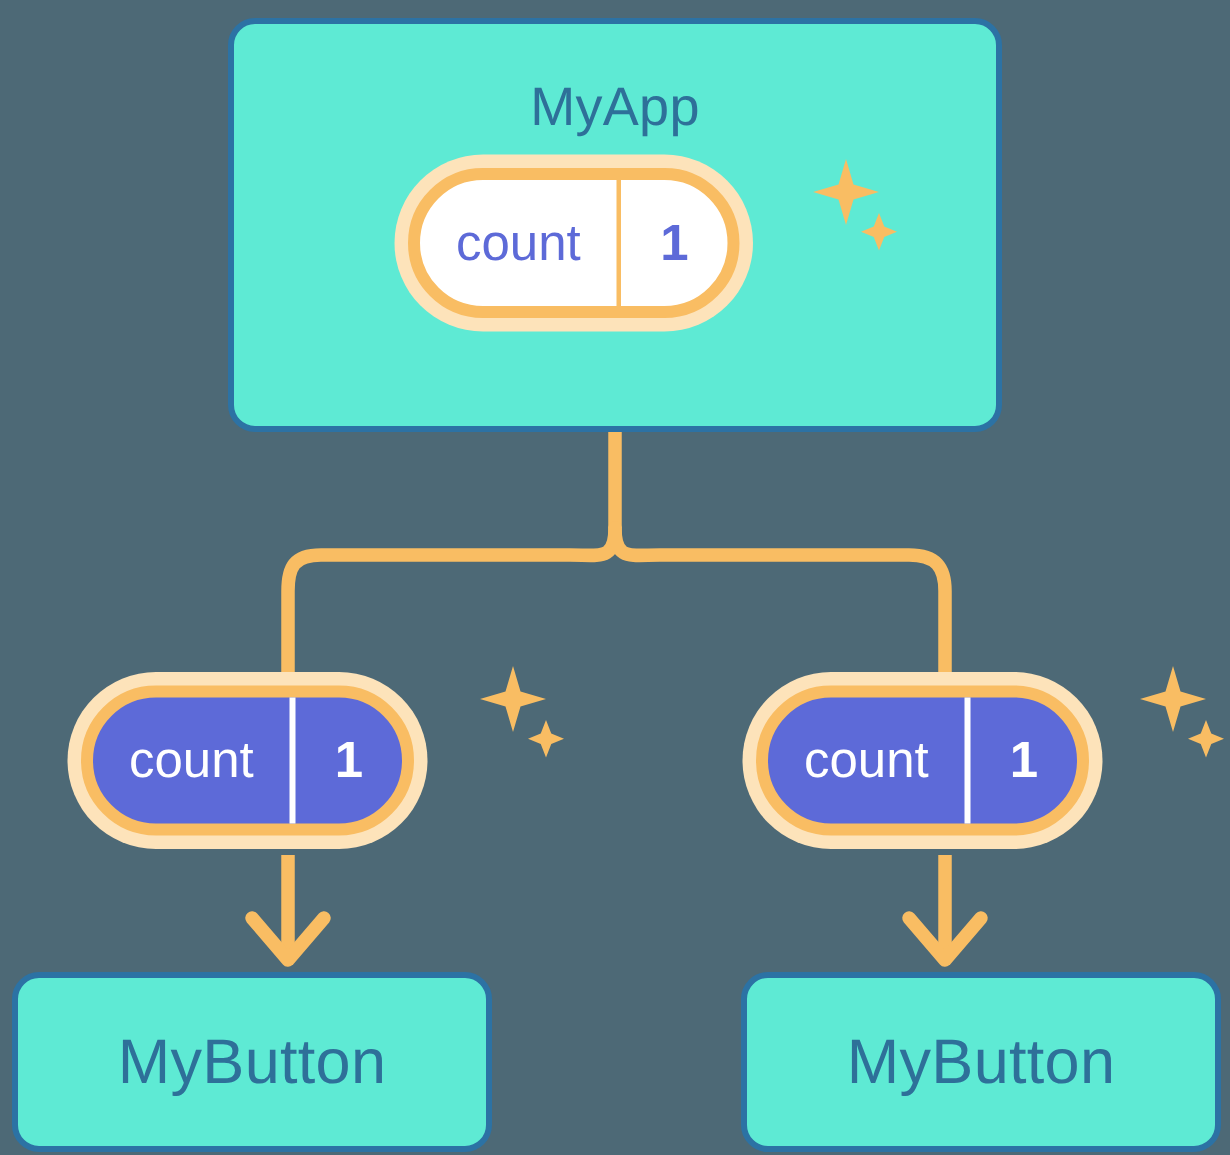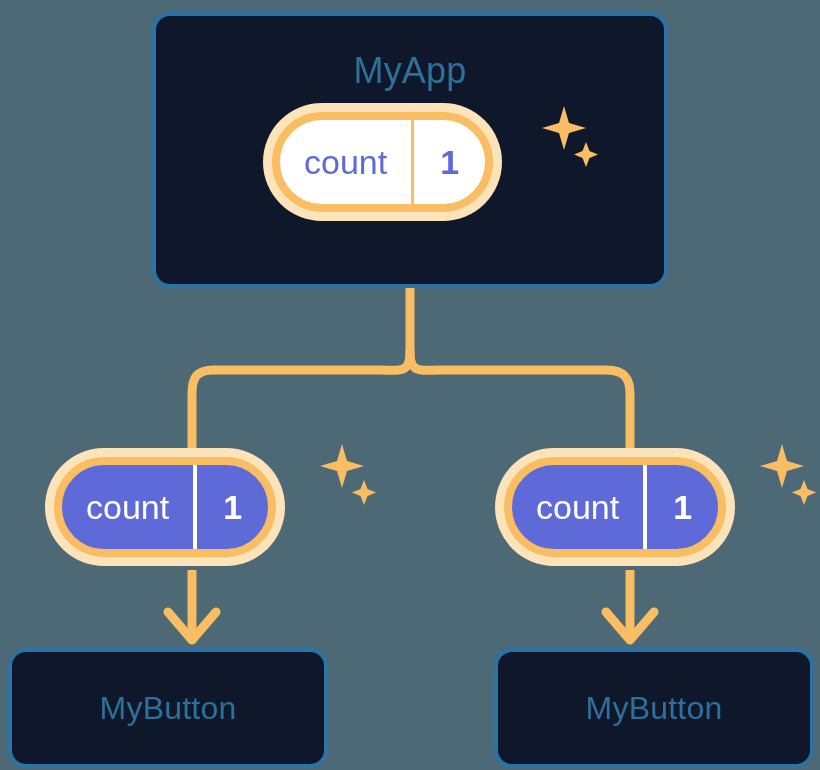--- a/index.html
+++ b/index.html
@@ -26,21 +26,21 @@
     top: 0;
     width: 820px;
     height: 770px;
     z-index: 1;
     pointer-events: none;
   }
 
   
   .card {
     position: absolute;
-    background: #0f172a;
+    background: #5eead4;
     border: 4px solid #2c72a4;
     border-radius: 18px;
     box-sizing: border-box;
     z-index: 2;
   }
   .card-title {
     color: #2e7099;
     font-size: 36px;
     font-weight: 400;
     letter-spacing: 0.2px;
@@ -63,21 +63,21 @@
   .leaf-card {
     width: 320px;
     height: 120px;
     top: 648px;
     display: flex;
     align-items: center;
     justify-content: center;
   }
   #leaf-card-left  { left: 8px; }
   #leaf-card-right { left: 494px; }
-  .leaf-card .card-title { font-size: 32px; }
+  .leaf-card .card-title { font-size: 42px; }
 
   
   .pill-wrap {
     position: absolute;
     display: flex;
     justify-content: center;
     z-index: 3;
   }
   .pill {
     position: relative;

